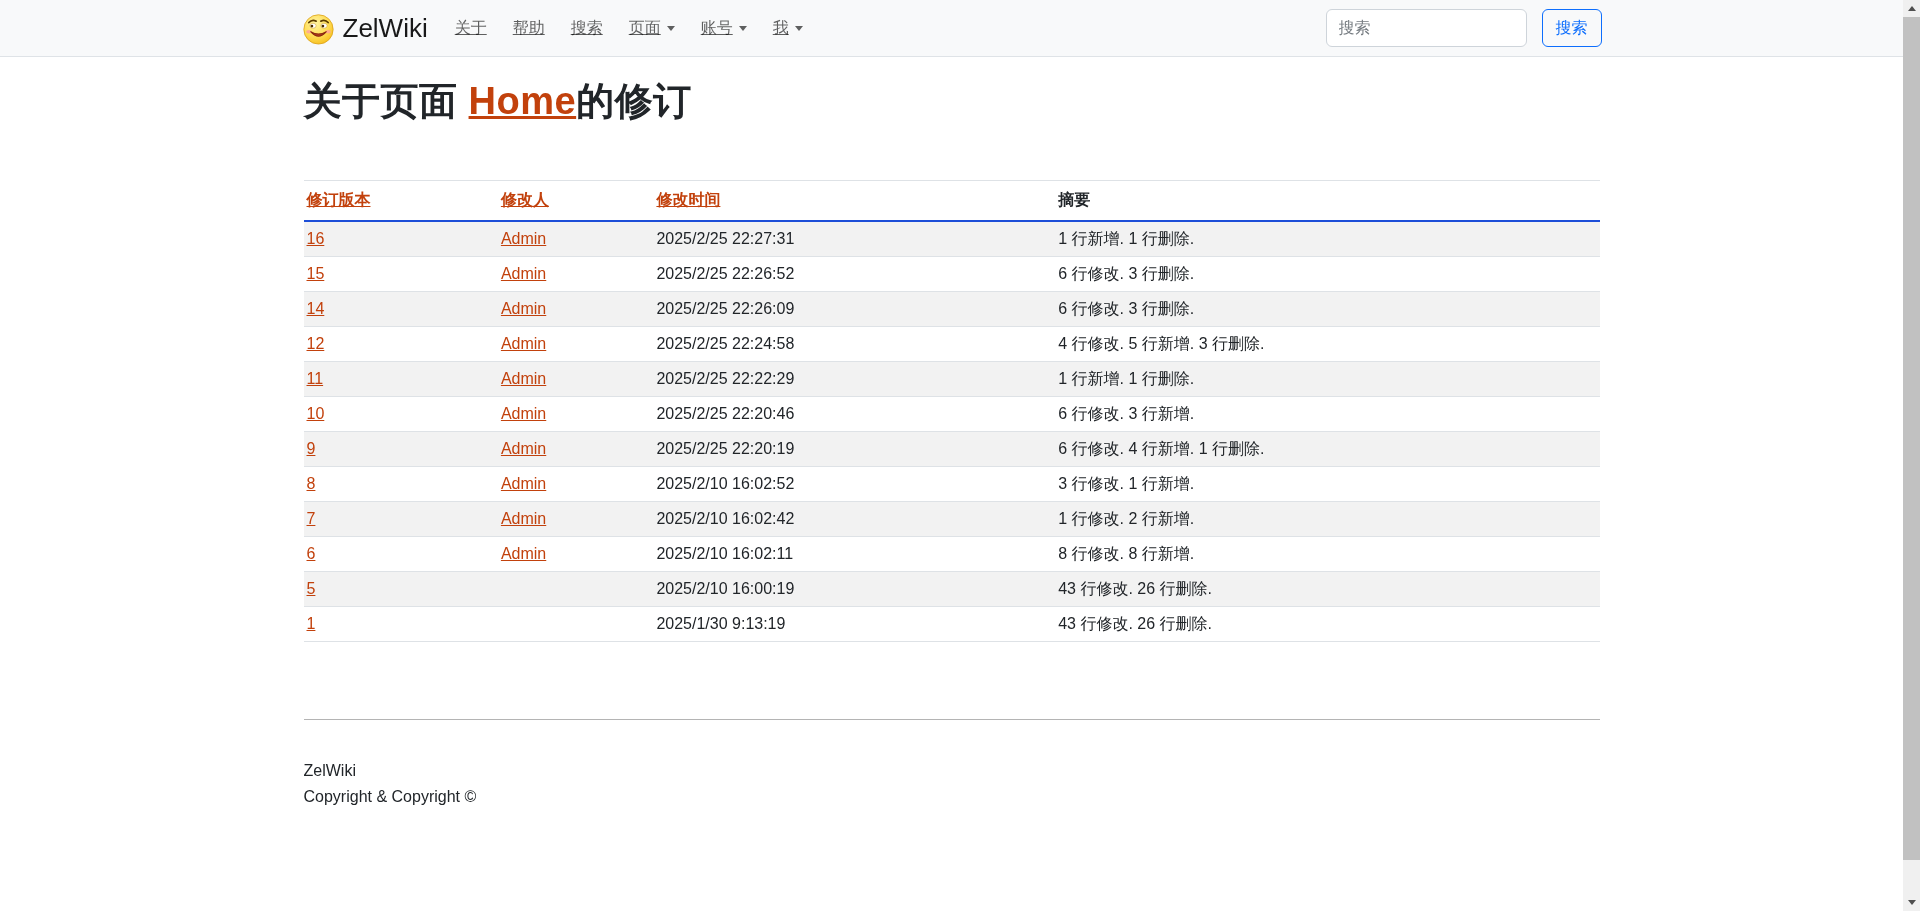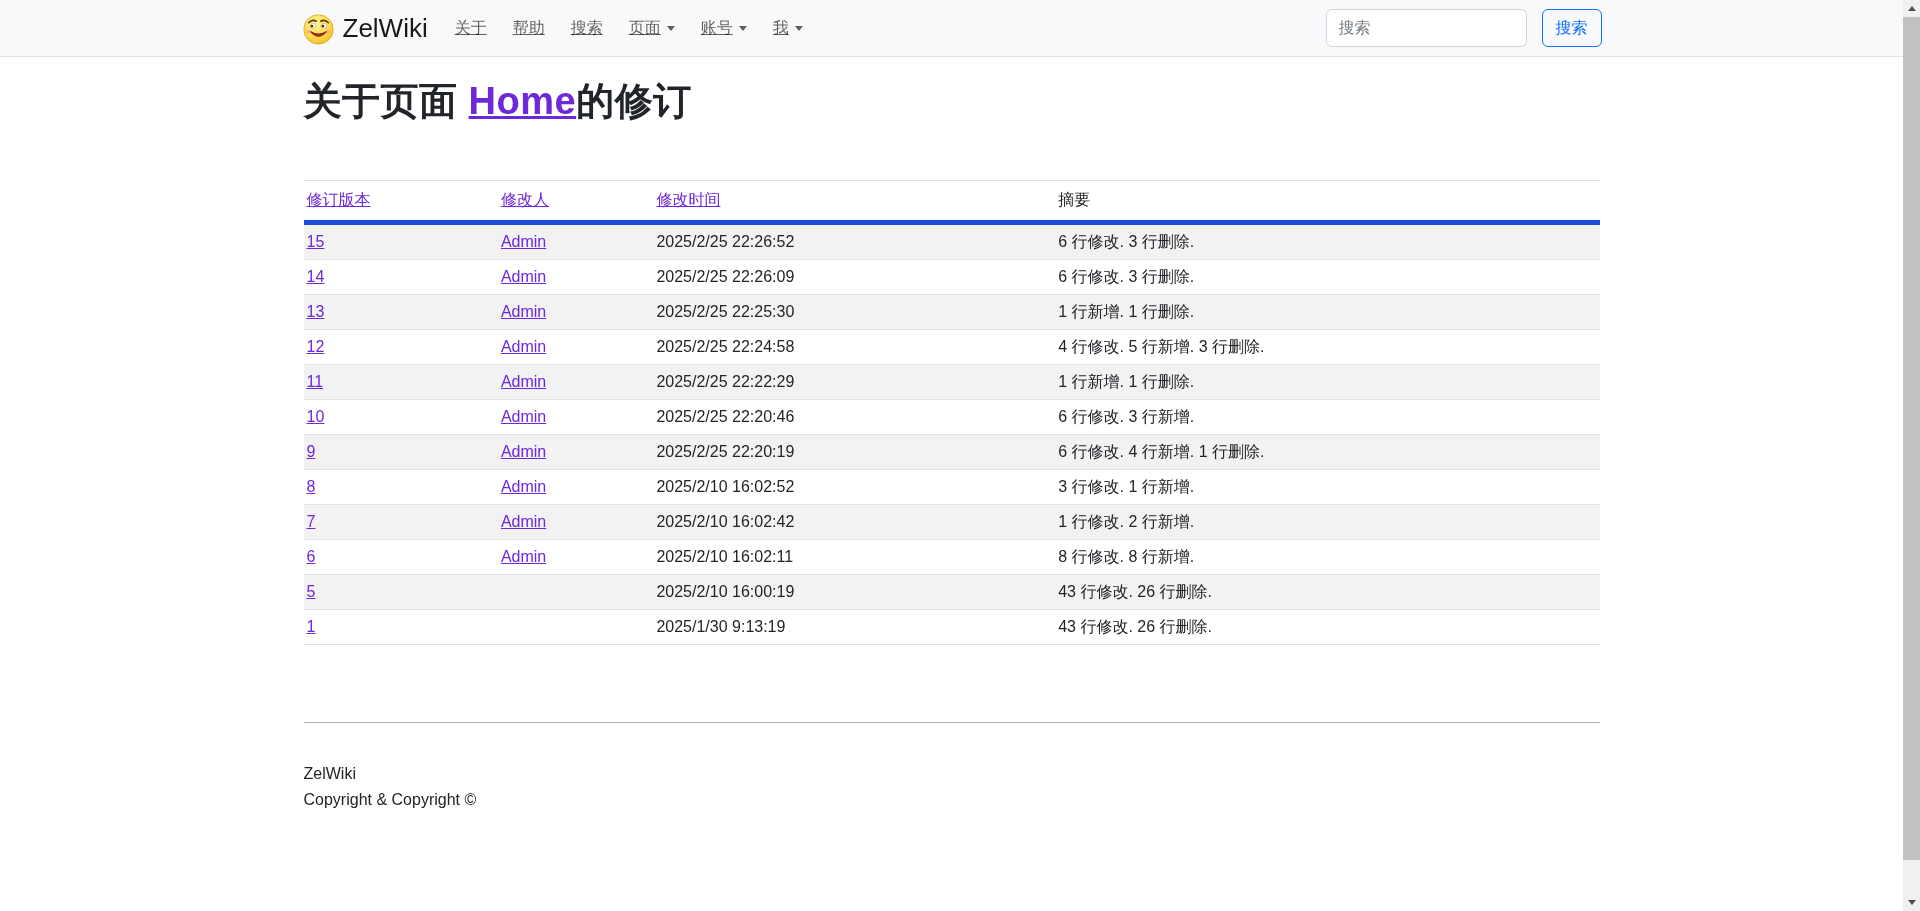--- a/index.html
+++ b/index.html
@@ -33,32 +33,32 @@
   .search-input::placeholder { color:#757b80; opacity:1; }
   .search-btn {
     height:38px; min-width:60px; padding:6px 12px; font-size:16px; font-family:inherit;
     color:#0d6efd; background:transparent; border:1px solid #0d6efd; border-radius:6px; cursor:pointer;
     white-space:nowrap;
   }
 
   
   .container { width:1296px; margin:0 auto; }
   h1.page-title { font-size:38px; font-weight:600; margin-top:22px; line-height:1.2; letter-spacing:.5px; }
-  a.link { color:#6d28d9; text-decoration:underline; cursor:pointer; }
+  a.link { color:#c2410c; text-decoration:underline; cursor:pointer; }
   h1 a.link { text-decoration:underline; }
 
   .table-wrap { margin-top:55px; }
   table.revisions { width:100%; border-collapse:collapse; font-size:16px; }
   table.revisions col.c1 { width:15%; }
   table.revisions col.c2 { width:12%; }
   table.revisions col.c3 { width:31%; }
   table.revisions col.c4 { width:42%; }
   table.revisions th {
-    text-align:left; font-weight:400; padding:9px 3px;
-    border-top:1px solid #dee2e6; border-bottom:5px solid #1d4ed8;
+    text-align:left; font-weight:700; padding:9px 3px;
+    border-top:1px solid #dee2e6; border-bottom:2px solid #1d4ed8;
   }
   table.revisions td { padding:5px 3px; border-bottom:1px solid #dee2e6; line-height:24px; }
   table.revisions tbody tr:nth-child(odd) { background:#f2f2f2; }
 
   footer .footer-rule { border:none; border-top:1px solid #b4b4b4; margin-top:77px; }
   .footer-text { margin-top:38px; font-size:16px; line-height:26px; padding-bottom:28px; }
 
   
   .scrollbar { position:absolute; top:0; right:0; width:17px; height:911px; background:#f0f0f0; }
   .sb-btn { position:absolute; left:0; width:17px; height:17px; display:flex; align-items:center; justify-content:center; cursor:pointer; }
@@ -128,41 +128,41 @@
         <thead>
           <tr>
             <th><a class="link">修订版本</a></th>
             <th><a class="link">修改人</a></th>
             <th><a class="link">修改时间</a></th>
             <th>摘要</th>
           </tr>
         </thead>
         <tbody id="rows-body">
 
+  <tr>
+    <td><a class="link">16</a></td>
+    <td><a class="link">Admin</a></td>
+    <td>2025/2/25 22:27:31</td>
+    <td>1 行新增. 1 行删除.</td>
+  </tr>
 
   <tr>
     <td><a class="link">15</a></td>
     <td><a class="link">Admin</a></td>
     <td>2025/2/25 22:26:52</td>
     <td>6 行修改. 3 行删除.</td>
   </tr>
 
   <tr>
     <td><a class="link">14</a></td>
     <td><a class="link">Admin</a></td>
     <td>2025/2/25 22:26:09</td>
     <td>6 行修改. 3 行删除.</td>
   </tr>
 
-  <tr>
-    <td><a class="link">13</a></td>
-    <td><a class="link">Admin</a></td>
-    <td>2025/2/25 22:25:30</td>
-    <td>1 行新增. 1 行删除.</td>
-  </tr>
 
   <tr>
     <td><a class="link">12</a></td>
     <td><a class="link">Admin</a></td>
     <td>2025/2/25 22:24:58</td>
     <td>4 行修改. 5 行新增. 3 行删除.</td>
   </tr>
 
   <tr>
     <td><a class="link">11</a></td>

